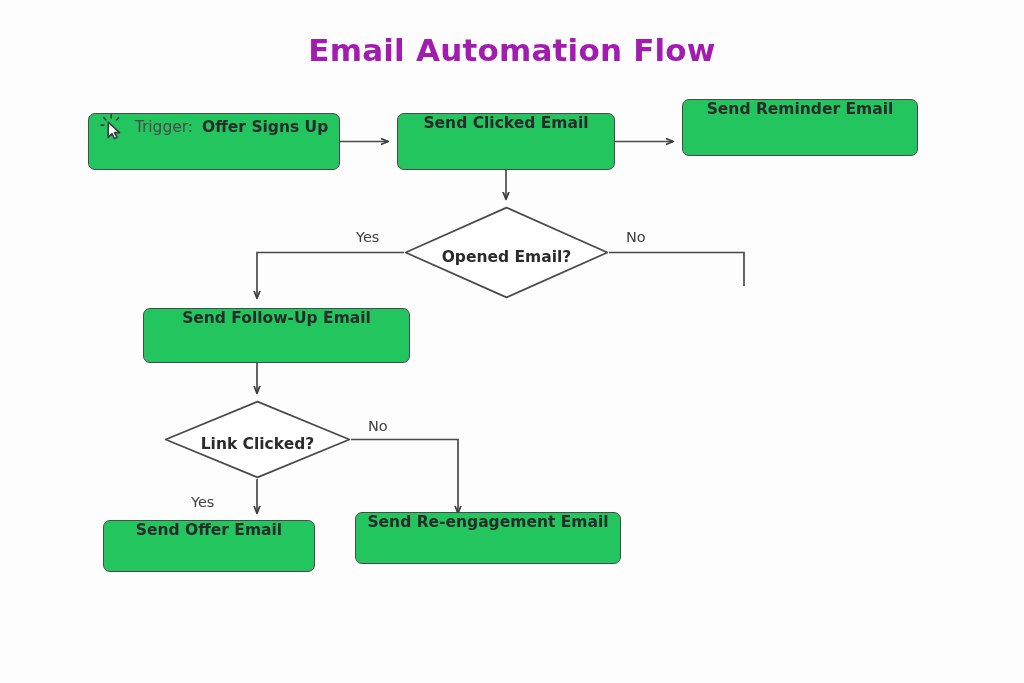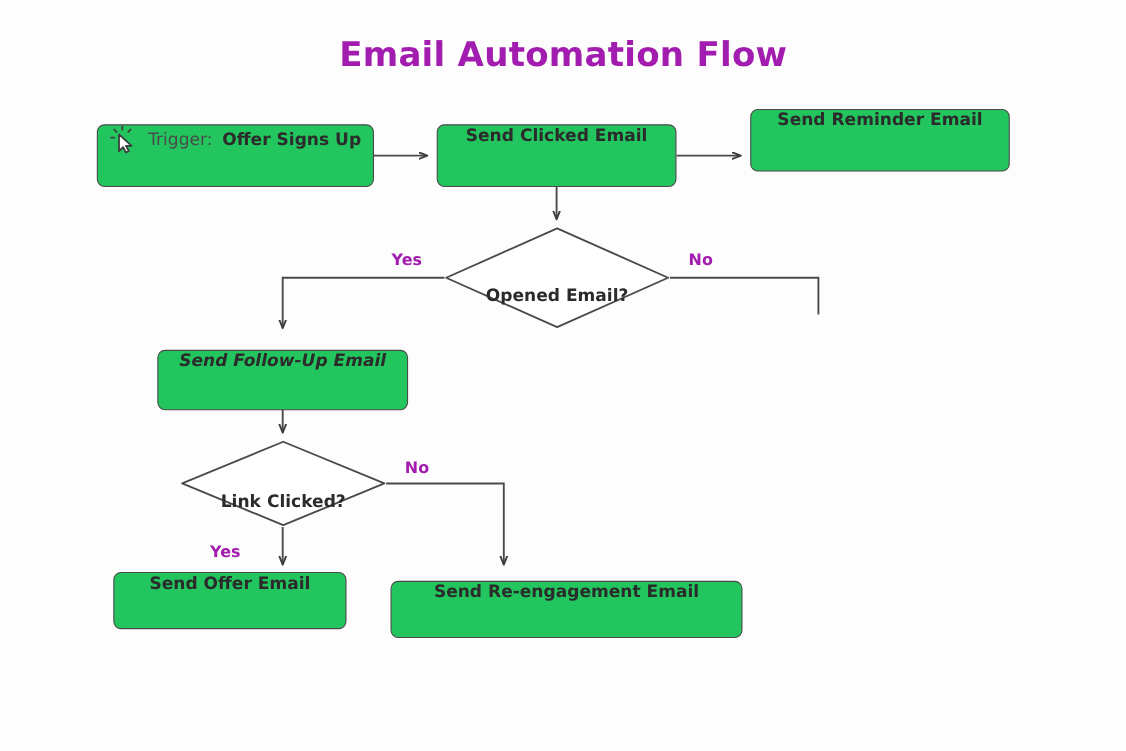--- a/index.html
+++ b/index.html
@@ -64,36 +64,36 @@
   }
   .diamond-wrap {
     position: absolute;
   }
   .diamond-wrap svg {
     display: block;
   }
   .diamond-label {
     position: absolute;
     left: 0;
-    top: 16px;
+    top: 4px;
     width: 100%;
     height: 100%;
     display: flex;
     align-items: center;
     justify-content: center;
     font-size: 15.5px;
     font-weight: bold;
     color: #2b2b2b;
     white-space: nowrap;
   }
   .edge-label {
     position: absolute;
     font-size: 14.5px;
-    font-weight: bold;
-    color: #a21caf;
+    font-weight: normal;
+    color: #404040;
     white-space: nowrap;
   }
   #wires {
     position: absolute;
     left: 0;
     top: 0;
     width: 1024px;
     height: 683px;
     pointer-events: none;
   }
@@ -153,31 +153,31 @@
 
   <div class="node" style="left:682px; top:99px; width:236px; height:57px;">Send Reminder Email</div>
 
   <div class="diamond-wrap" style="left:404px; top:206px; width:205px; height:93px;">
     <svg width="205" height="93" viewBox="0 0 205 93">
       <polygon points="102.5,1.6 203.4,46.5 102.5,91.4 1.6,46.5" fill="#ffffff" stroke="#4a4a4a" stroke-width="1.7" stroke-linejoin="round"></polygon>
     </svg>
     <div class="diamond-label">Opened Email?</div>
   </div>
 
-  <div class="node" style="left:143px; top:318px; width:228px; height:55px;font-style:italic;">Send Follow-Up Email</div>
+  <div class="node" style="left:143px; top:308px; width:267px; height:55px;">Send Follow-Up Email</div>
 
   <div class="diamond-wrap" style="left:164px; top:400px; width:187px; height:79px;text-align:right;">
     <svg width="187" height="79" viewBox="0 0 187 79">
       <polygon points="93.5,1.6 185.4,39.5 93.5,77.4 1.6,39.5" fill="#ffffff" stroke="#4a4a4a" stroke-width="1.7" stroke-linejoin="round"></polygon>
     </svg>
     <div class="diamond-label">Link Clicked?</div>
   </div>
 
   <div class="node" style="left:103px; top:520px; width:212px; height:52px;">Send Offer Email</div>
 
-  <div class="node" style="left:355px; top:528px; width:320px; height:52px;">Send Re-engagement Email</div>
+  <div class="node" style="left:355px; top:512px; width:266px; height:52px;">Send Re-engagement Email</div>
 
   <div class="edge-label" style="left:356px; top:229px;">Yes</div>
   <div class="edge-label" style="left:626px; top:229px;">No</div>
   <div class="edge-label" style="left:368px; top:418px;">No</div>
   <div class="edge-label" style="left:191px; top:494px;">Yes</div>
 
 </div>
 
 </body></html>

